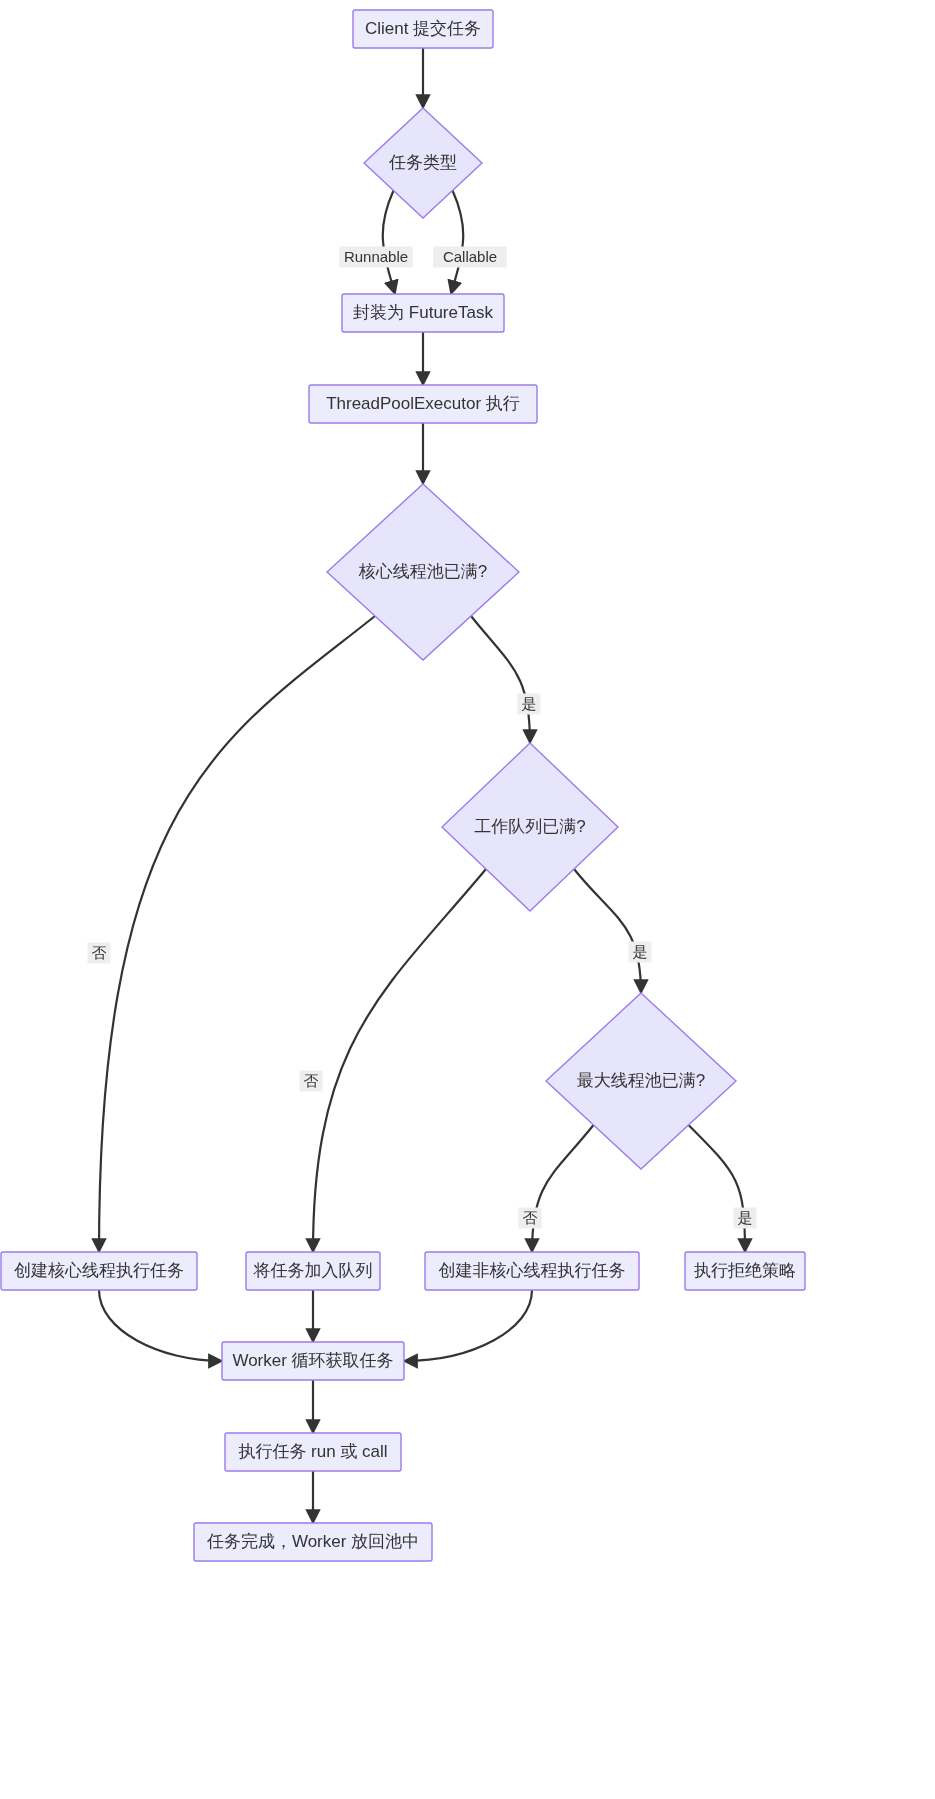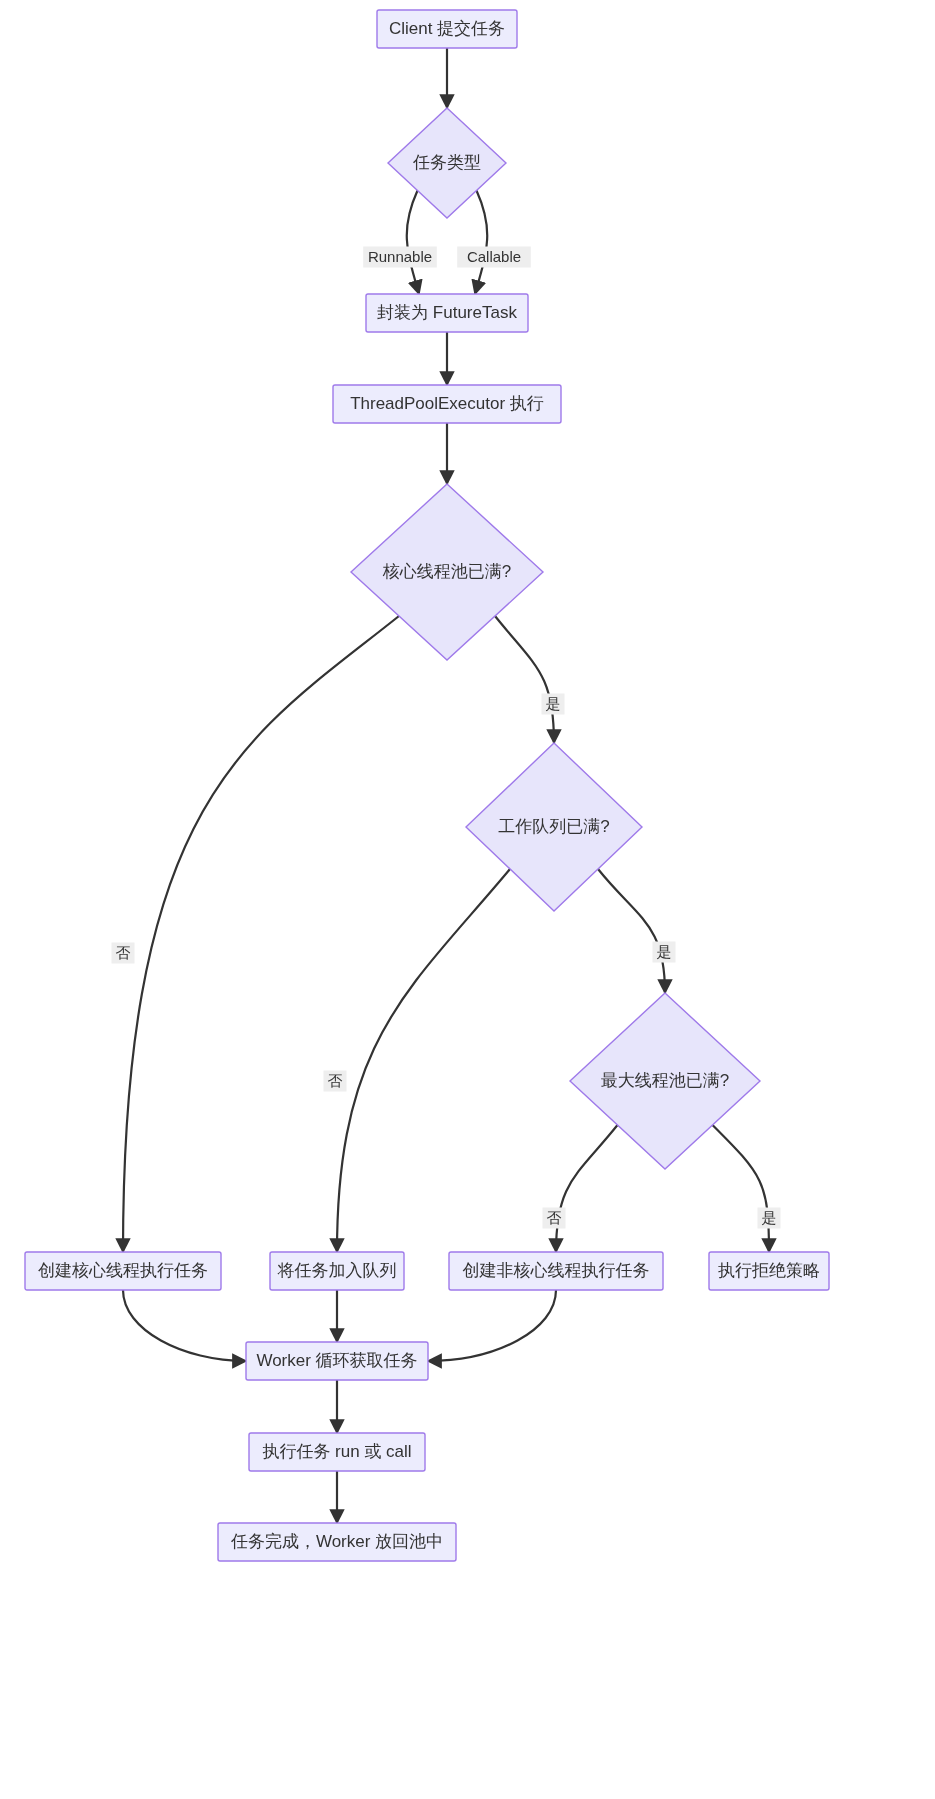--- a/index.html
+++ b/index.html
@@ -10,21 +10,20 @@
   body {
     width: 935px;
     height: 1799px;
     font-family: "Liberation Sans", "DejaVu Sans", sans-serif;
     overflow: hidden;
   }
   #flow-root {
     position: relative;
     width: 887px;
     height: 1799px;
-    margin-left: 24px;
   }
   svg#flow-svg {
     display: block;
     width: 935px;
     height: 1799px;
   }
   .node-rect {
     fill: #ececfd;
     stroke: #9f7aea;
     stroke-width: 1.4px;

